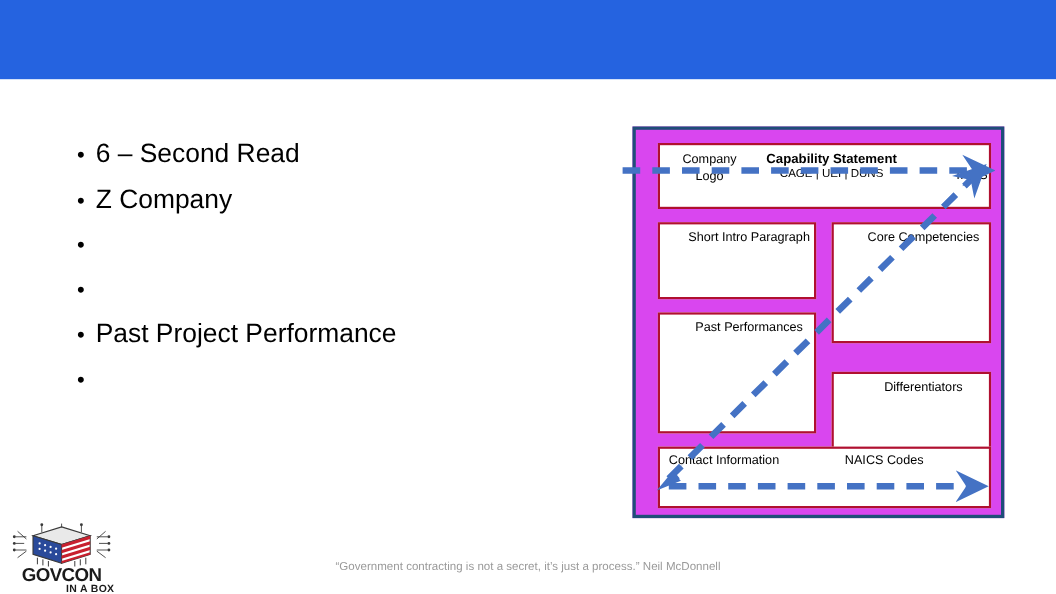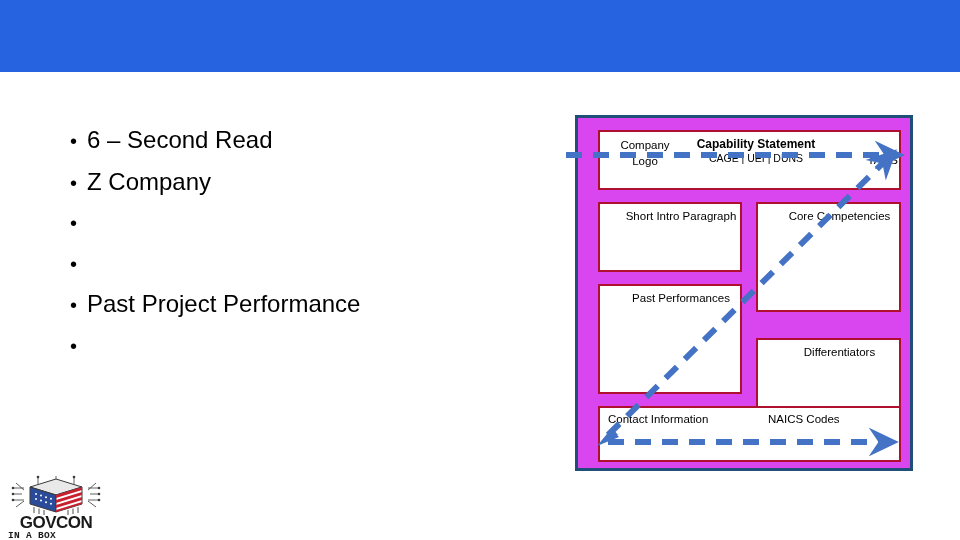--- a/index.html
+++ b/index.html
@@ -167,27 +167,26 @@
     font-size: 17px;
     font-weight: bold;
     color: #1a1a1a;
     letter-spacing: -0.5px;
     line-height: 17px;
   }
   .logo-sub {
     position: absolute;
     left: 0; top: 57px;
     width: 96px;
-    text-align: left;
+    text-align: right;
     font-size: 9.5px;
     font-weight: bold;
     color: #1a1a1a;
     letter-spacing: 0.3px;
     line-height: 10px;
-    font-family: Liberation Mono, monospace;
   }
 </style>
 </head>
 <body>
 
 <div class="slide">
 
   <div class="header-band"></div>
 
   <div class="bullet-list">
@@ -317,14 +316,15 @@
       </g>
 
       <g stroke="#3a3a3a" stroke-width="0.9">
         <path d="M26,33 V39 M31,34.5 V40 M36,36 V41 M60,36 V41 M65,34.5 V40 M70,33 V39"></path>
       </g>
     </svg>
     <div class="logo-wordmark">GOVCON</div>
     <div class="logo-sub">IN A BOX</div>
   </div>
 
+  <div class="footer-quote">“Government contracting is not a secret, it’s just a process.” Neil McDonnell</div>
 
 </div>
 
 </body></html>

